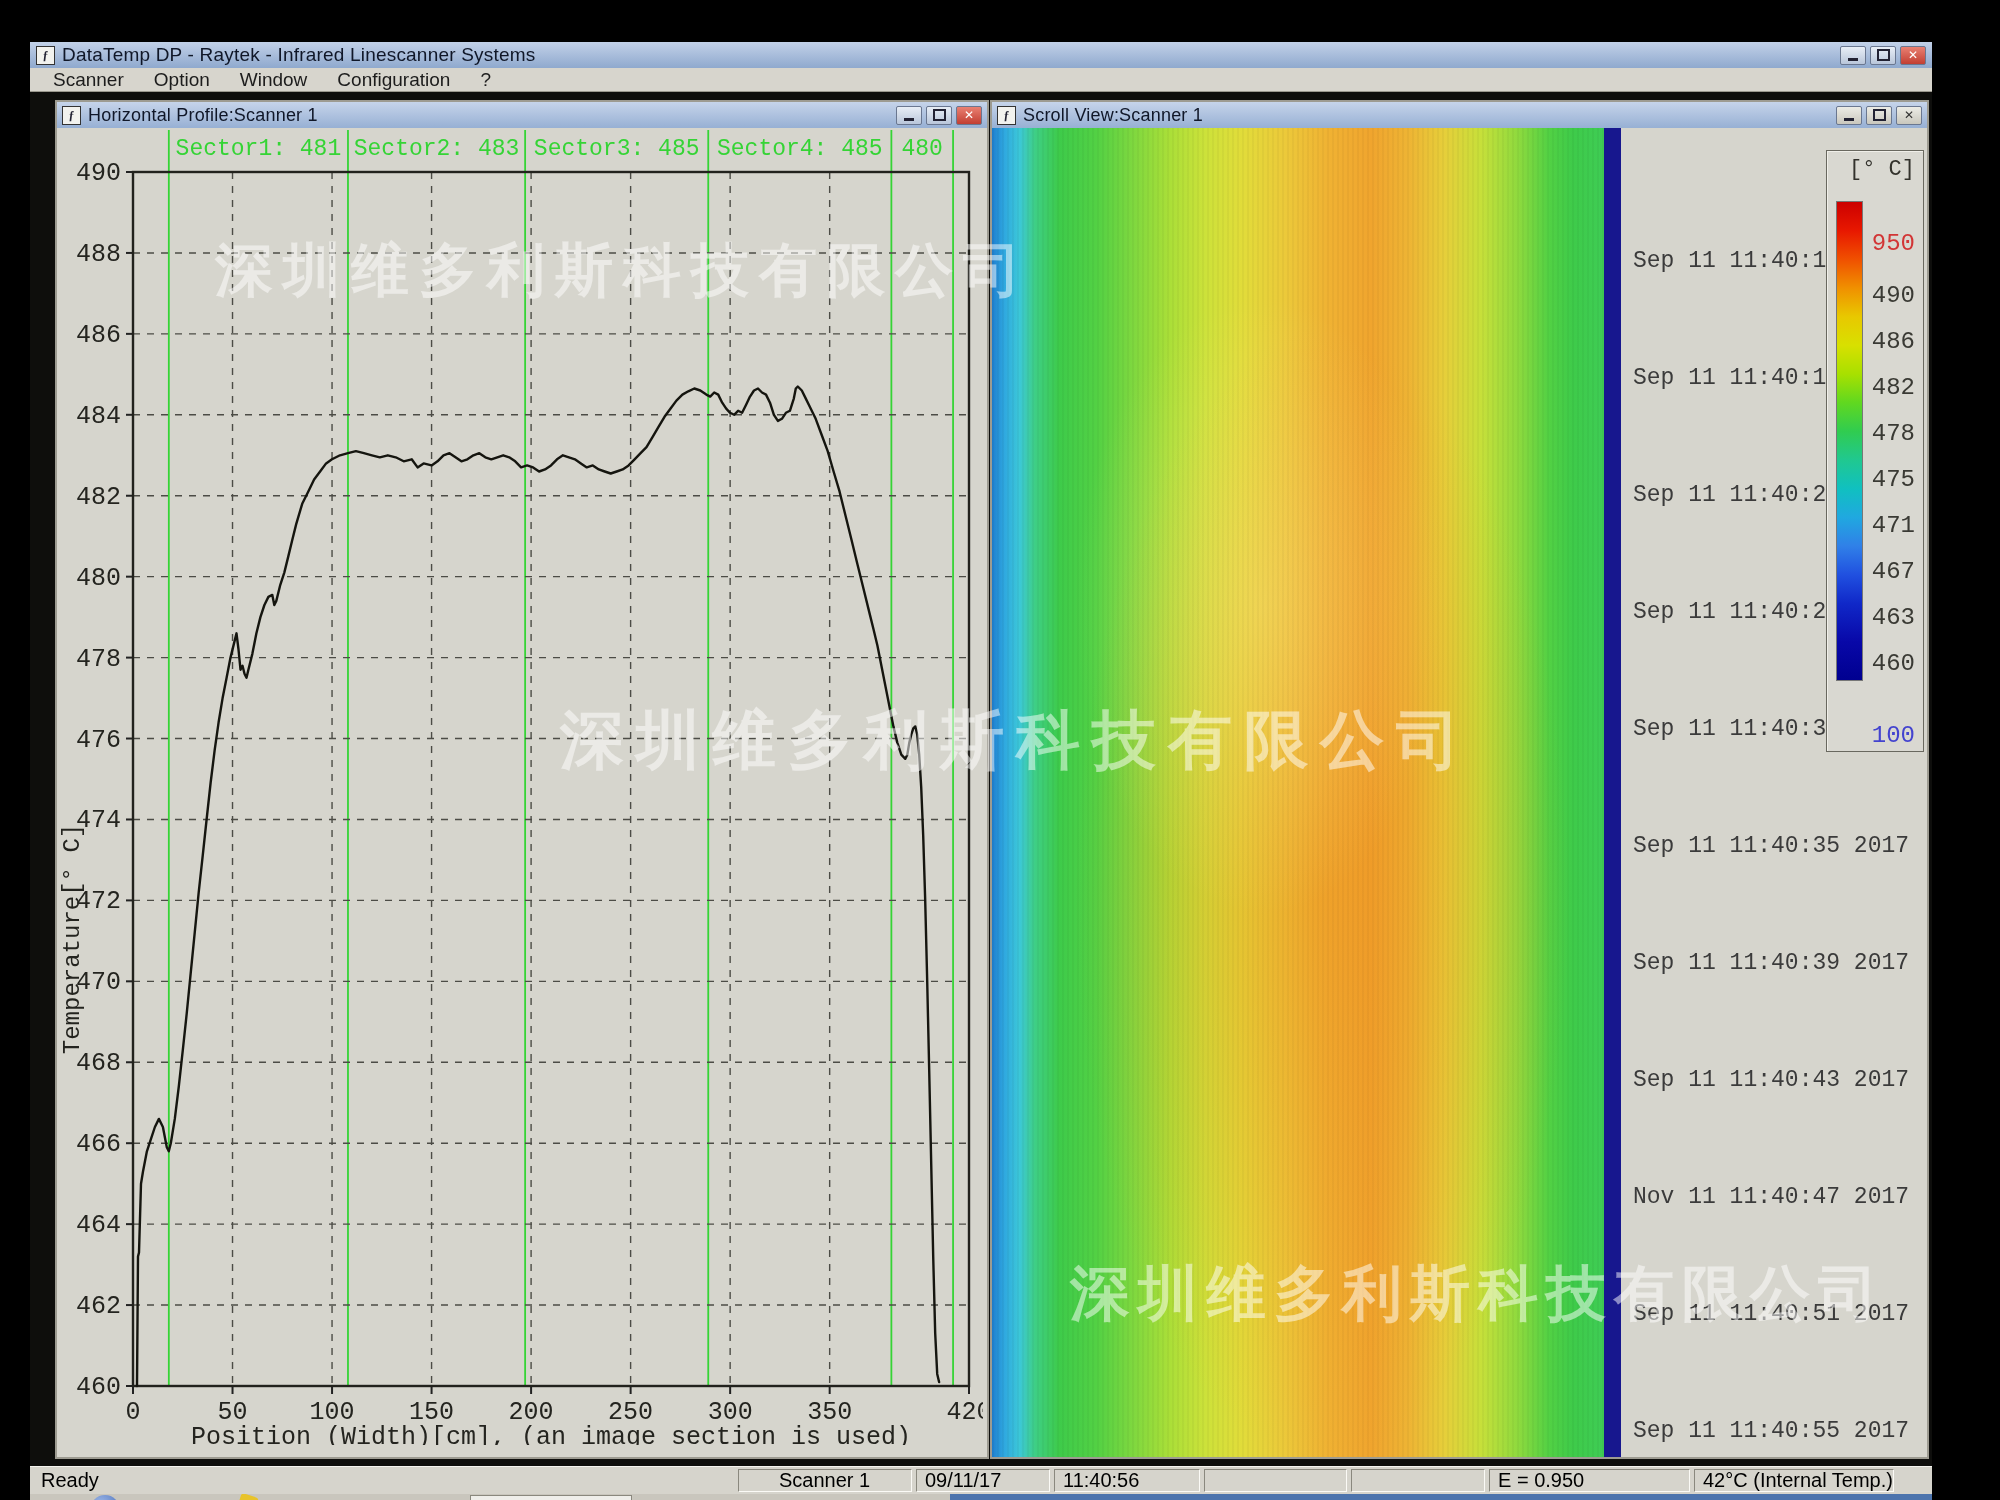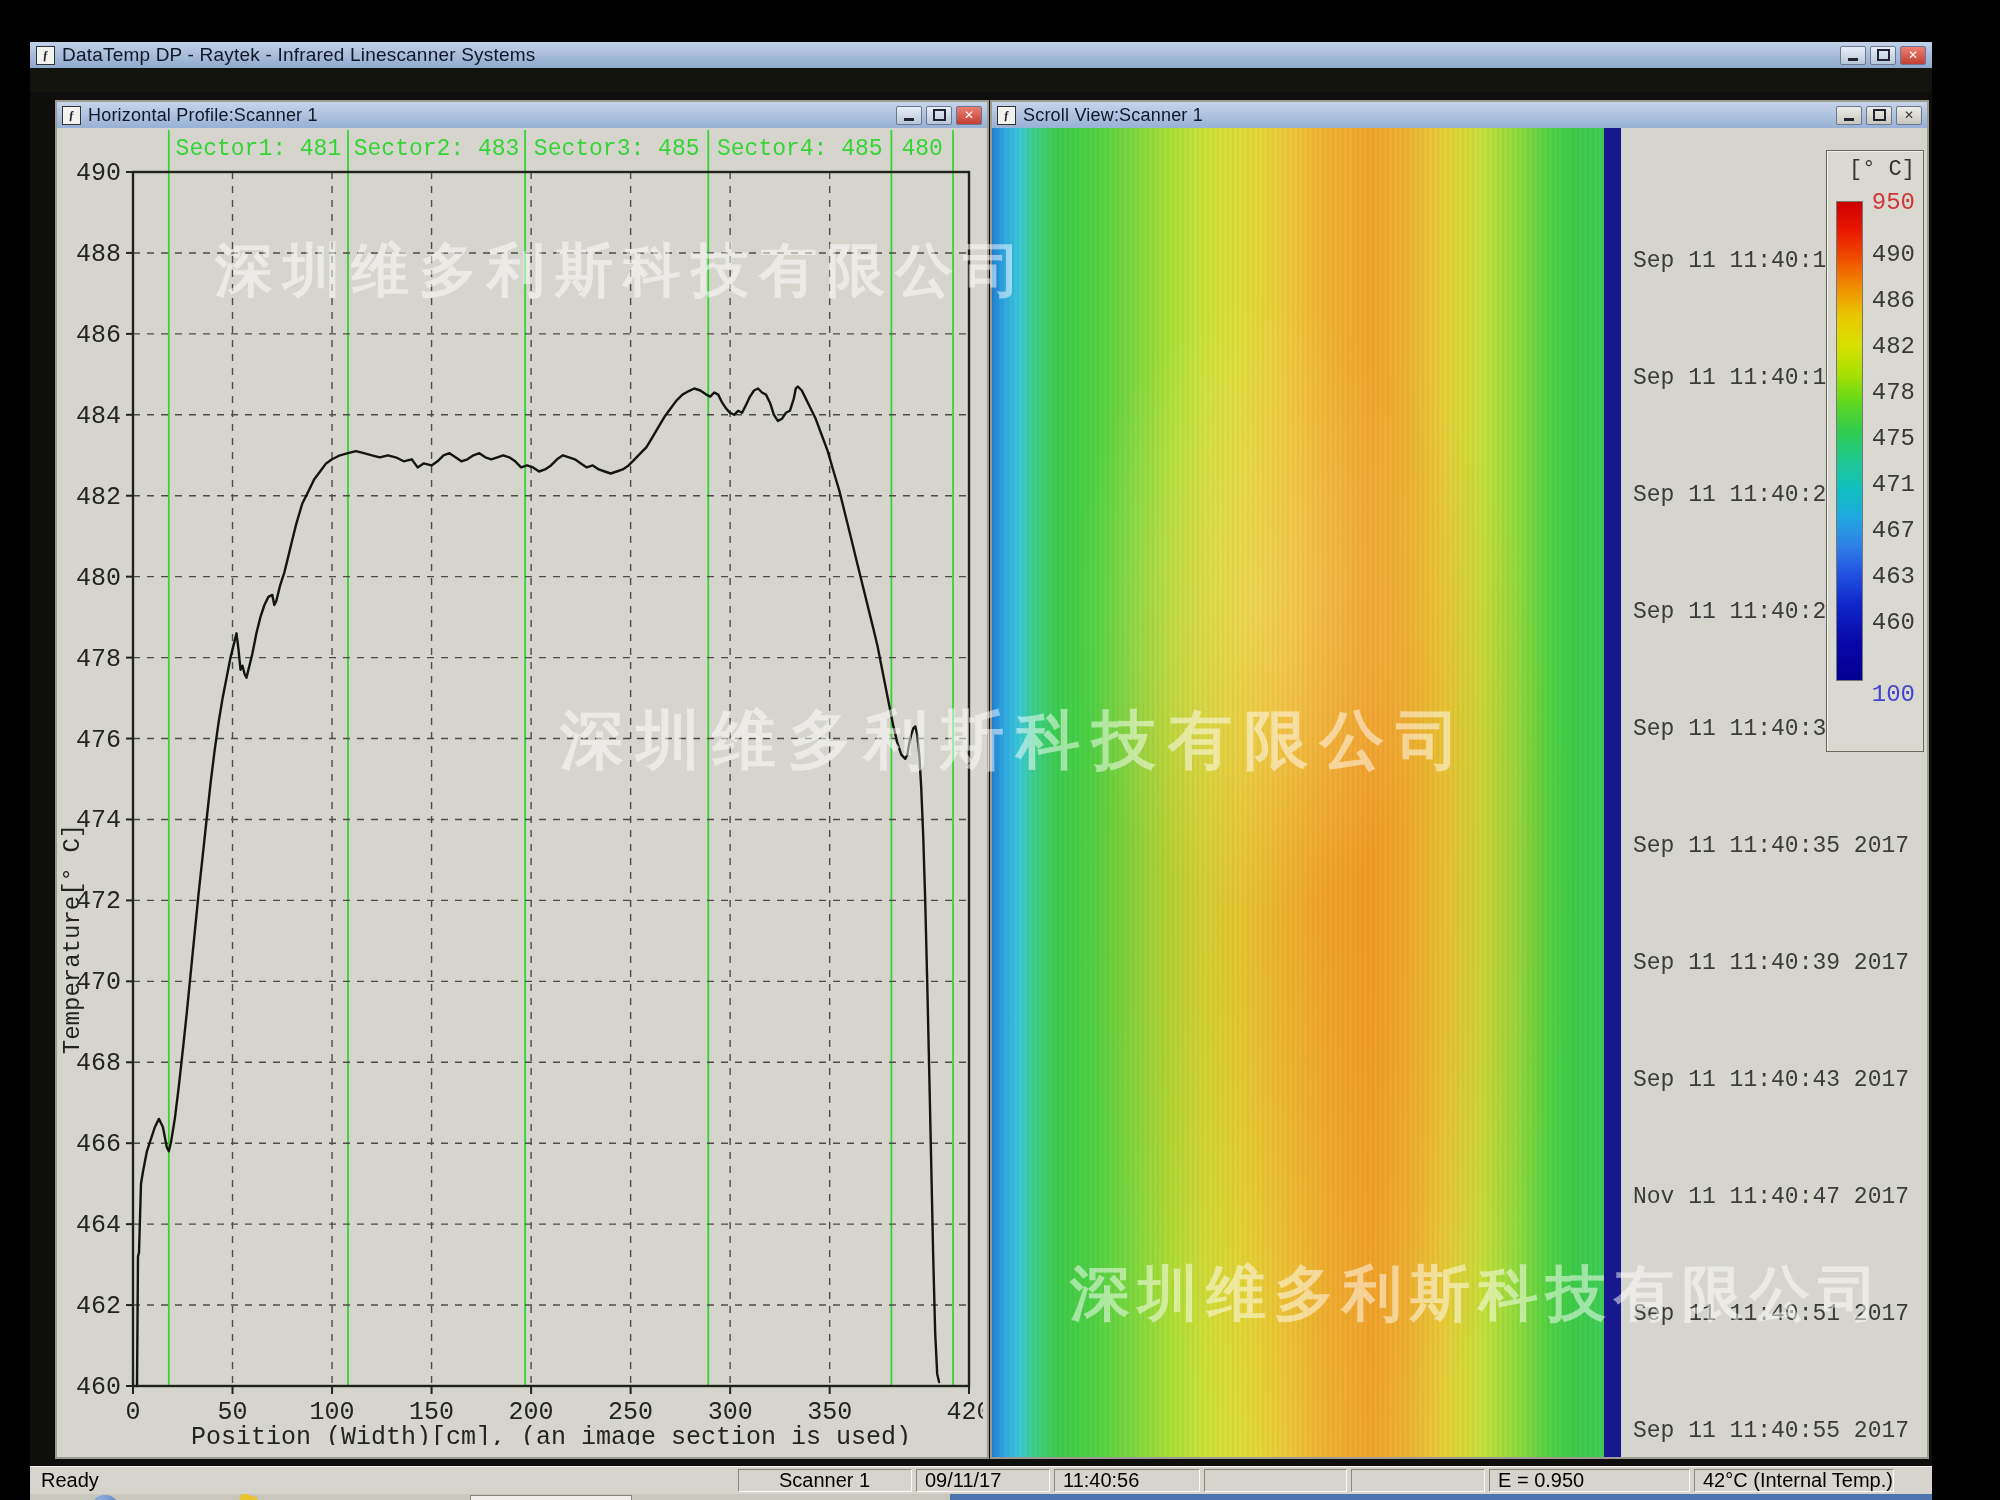--- a/index.html
+++ b/index.html
@@ -44,21 +44,21 @@
        #eeb434 68%,#e6cf3a 74%,#c6e03a 80%,#8eda3e 86%,#52d144 91%,#3ecb4a 95%,#3fcd55 100%);}
   .navy-stripe{position:absolute;left:612px;top:0;width:17px;height:100%;background:#17178e;}
   .ts-row{position:absolute;left:641px;font-size:23px;color:#3b3b3b;white-space:pre;}
   .color-scale{position:absolute;right:3px;top:22px;width:96px;height:600px;background:#d9d8d1;
     border:1px solid #69685f;box-shadow:inset 1px 1px 0 #f0efe9;}
   .cs-unit{position:absolute;top:6px;right:8px;font-size:22px;color:#33322c;}
   .cs-bar{position:absolute;left:9px;top:50px;width:25px;height:478px;border:1px solid #777;
     background:linear-gradient(#cc0000 0%,#e81800 6%,#f05000 12%,#f09000 18%,#e8c800 24%,#d8e000 30%,
       #a8e000 36%,#60d820 42%,#30cc50 48%,#20c890 54%,#10c0c0 60%,#20a8e0 66%,#3080e8 72%,
       #2050e0 78%,#1028c8 84%,#0808a8 92%,#000090 100%);}
-  .cs-label{position:absolute;right:8px;width:52px;text-align:right;font-size:24px;color:#3a3a34;}
+  .cs-label{position:absolute;right:8px;width:52px;text-align:right;font-size:24px;color:#3a3a34;margin-top:41px;}
   .cs-top{color:#d23535;}
   .cs-bottom{color:#4343cf;}
   
   .wm{position:absolute;color:rgba(255,255,255,.5);font-weight:bold;white-space:nowrap;z-index:30;pointer-events:none;}
   
   .statusbar{position:absolute;left:0;top:1424px;width:100%;height:28px;background:#d6d4cc;
     border-top:1px solid #f5f4ef;display:flex;align-items:stretch;box-sizing:border-box;padding:2px 2px;}
   .sb-cell{border:1px solid;border-color:#8a887e #fbfaf6 #fbfaf6 #8a887e;margin-right:4px;
     font-size:20px;color:#000000;display:flex;align-items:center;padding:0 8px;box-sizing:border-box;white-space:nowrap;overflow:hidden;}
   .taskbar{position:absolute;left:0;top:1452px;width:100%;height:6px;background:#c9c6bd;overflow:hidden;}
@@ -80,20 +80,27 @@
       <div class="wbtn">
           <div class="minbar"></div>
         </div>
       <div class="wbtn">
           <div class="rest"></div>
         </div>
       <div class="wbtn red">✕</div>
     </div>
   </div>
 
+  <div class="menubar" id="menubar">
+      <span class="menu-item">Scanner</span>
+      <span class="menu-item">Option</span>
+      <span class="menu-item">Window</span>
+      <span class="menu-item">Configuration</span>
+      <span class="menu-item">?</span>
+    </div>
 
   <div class="mdi">
 
     <div class="child" id="profile-win">
       <div class="child-tb">
         <div class="win-icon">ƒ</div>
         <div class="title-text">Horizontal Profile:Scanner 1</div>
         <div class="winbtns">
           <div class="wbtn">
               <div class="minbar"></div>

